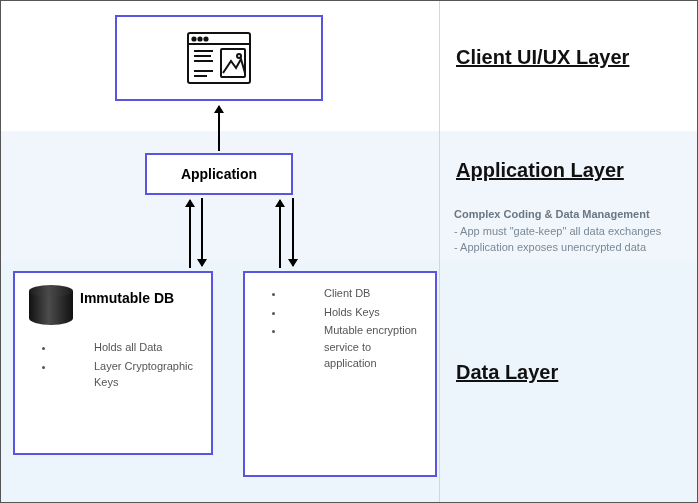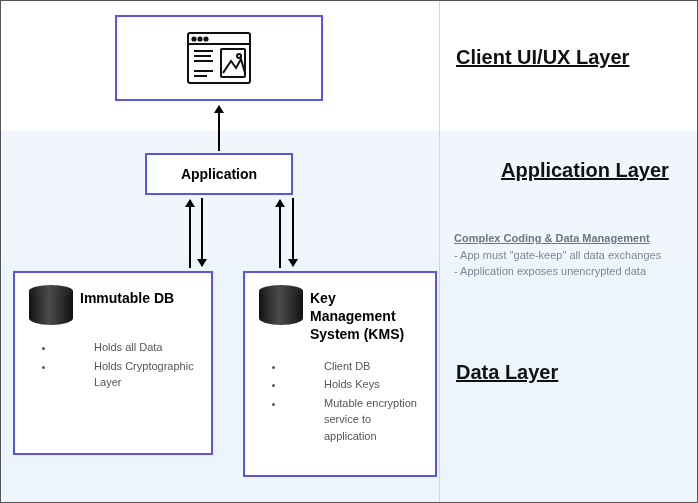--- a/index.html
+++ b/index.html
@@ -34,39 +34,37 @@
   .layer-label {
     position: absolute;
     left: 455px;
     font-weight: 700;
     font-size: 20px;
     text-decoration: underline;
     color: #111;
     letter-spacing: 0;
   }
   .layer-label.top { top: 45px; }
-  .layer-label.mid { top: 158px; margin-left: 45px; }
+  .layer-label.mid { top: 158px; }
   .layer-label.bot { top: 360px; text-align: center; }
   
   .note {
     position: absolute;
     left: 453px;
     right: 16px;
     top: 206px;
     color: #7a8896;
     font-size: 11px;
     line-height: 1.4;
   }
   .note .title {
     font-weight: 700;
-    text-decoration: underline;
     color: #6a7783;
     display: block;
     margin-bottom: 2px;
-    margin-top: 24px;
   }
   .note .line { display: block; }
   
   .box {
     position: absolute;
     border: 2px solid #5a55e0;
     background: #fff;
   }
   .box-ui {
     left: 114px;
@@ -100,20 +98,21 @@
     top: 270px;
     width: 194px;
     height: 206px;
     padding: 12px 14px;
   }
   .card-head {
     display: flex;
     align-items: flex-start;
     gap: 7px;
     margin-bottom: 14px;
+    text-align: right;
   }
   .card-title {
     font-weight: 700;
     font-size: 14px;
     line-height: 1.3;
     margin-top: 4px;
   }
   .bullets {
     font-size: 11px;
     color: #555;
@@ -213,32 +212,25 @@
   <div class="box box-db">
     <div class="card-head">
       <span class="db-icon">
         <span class="body"></span>
           <span class="cap"></span>
       </span>
       <span class="card-title">Immutable DB</span>
     </div>
     <ul class="bullets">
       <li>Holds all Data</li>
-      <li>Holds Cryptographic Layer</li>
+      <li>Layer Cryptographic Keys</li>
     </ul>
   </div>
 
   <div class="box box-kms">
-    <div class="card-head">
-      <span class="db-icon">
-        <span class="body"></span>
-          <span class="cap"></span>
-      </span>
-      <span class="card-title">Key Management System (KMS)</span>
-    </div>
     <ul class="bullets">
       <li>Client DB</li>
       <li>Holds Keys</li>
       <li>Mutable encryption service to application</li>
     </ul>
   </div>
 
   <div class="arrow-v" style="left:217px; top:105px; height:45px;"></div>
 
   <div class="arrow-v" style="left:188px; top:199px; height:68px;"></div>

